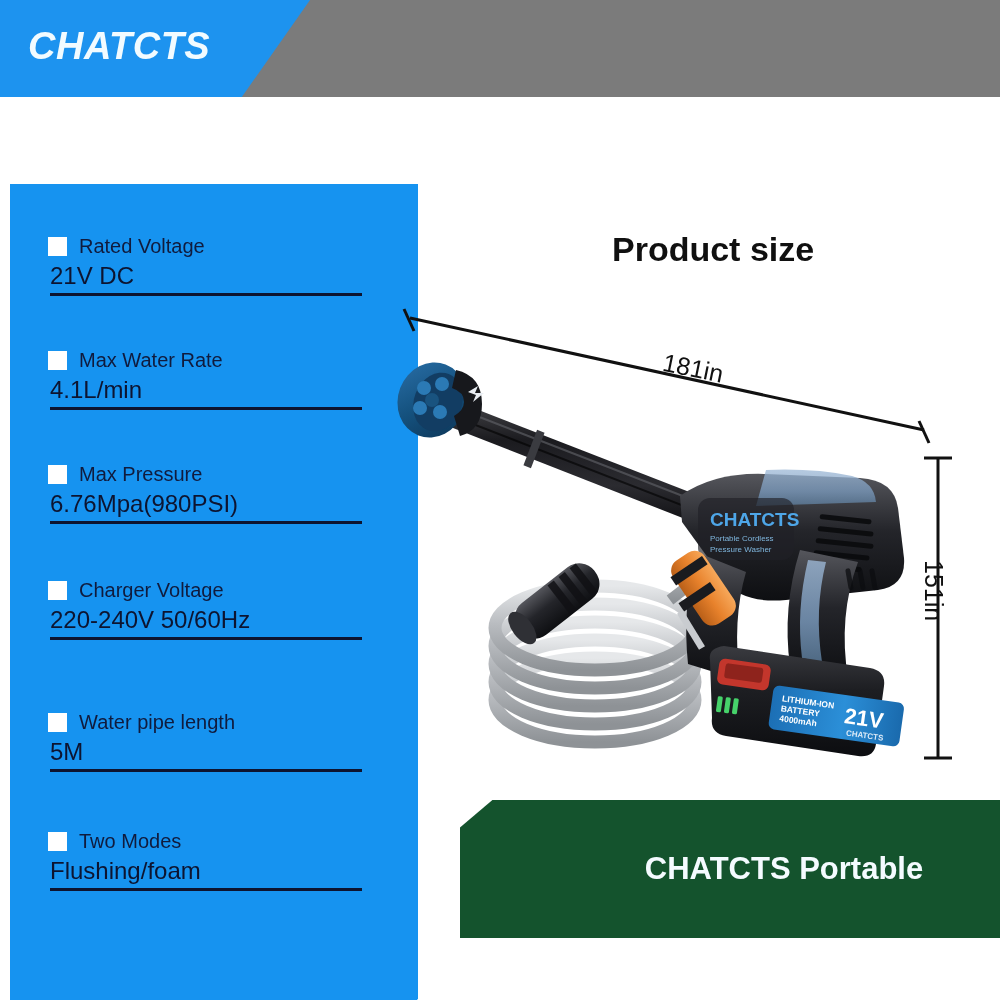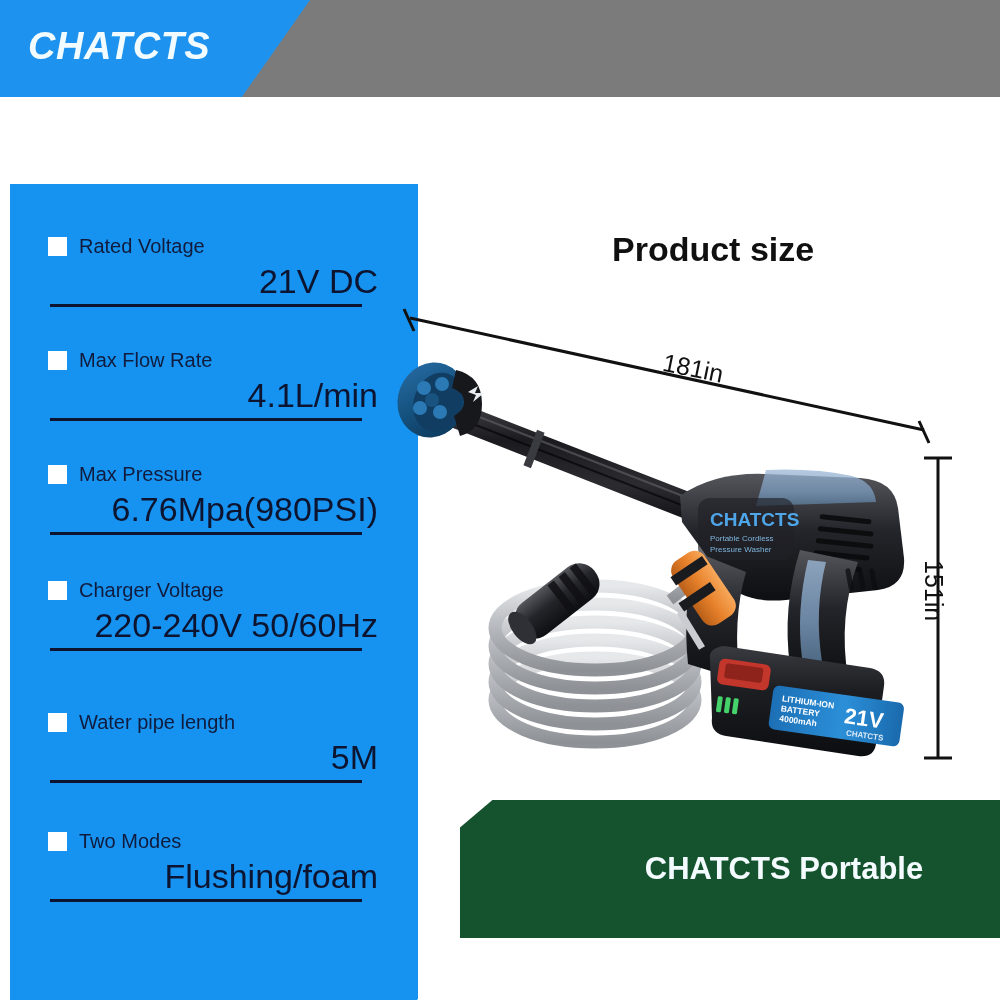--- a/index.html
+++ b/index.html
@@ -90,25 +90,24 @@
     flex: 0 0 auto;
   }
   .spec-label {
     font-size: 20px;
     color: #101b3d;
     white-space: nowrap;
   }
   .spec-value {
     margin-top: 4px;
     margin-left: 2px;
-    font-size: 34px;
+    font-size: 24px;
     color: #0d1430;
     white-space: nowrap;
     line-height: 1.15;
-    text-align: right;
   }
   .spec-rule {
     margin-top: 3px;
     margin-left: 2px;
     width: 312px;
     height: 3px;
     background: #0d1430;
   }
 
   
@@ -191,21 +190,21 @@
         <span class="spec-bullet"></span>
         <span class="spec-label">Rated Voltage</span>
       </div>
       <div class="spec-value">21V DC</div>
       <div class="spec-rule"></div>
     </div>
 
     <div class="spec-item" style="top:164px">
       <div class="spec-head">
         <span class="spec-bullet"></span>
-        <span class="spec-label">Max Flow Rate</span>
+        <span class="spec-label">Max Water Rate</span>
       </div>
       <div class="spec-value">4.1L/min</div>
       <div class="spec-rule"></div>
     </div>
 
     <div class="spec-item" style="top:278px">
       <div class="spec-head">
         <span class="spec-bullet"></span>
         <span class="spec-label">Max Pressure</span>
       </div>

